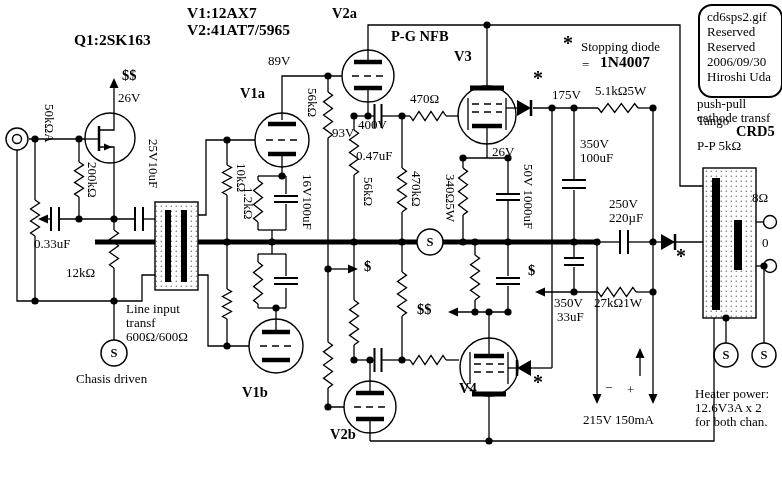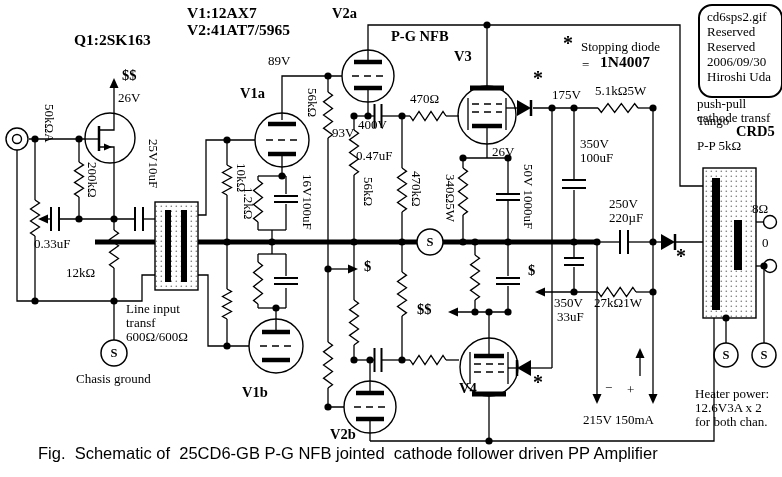--- a/index.html
+++ b/index.html
@@ -296,38 +296,38 @@
   <div class="lb" style="left:707px;top:25px">Reserved</div>
   <div class="lb" style="left:707px;top:40px">Reserved</div>
   <div class="lb" style="left:707px;top:55px">2006/09/30</div>
   <div class="lb" style="left:707px;top:70px">Hiroshi Uda</div>
 
   <div class="lb" style="left:697px;top:97px">push-pull</div>
   <div class="lb" style="left:697px;top:111px">cathode transf</div>
   <div class="lb" style="left:697px;top:114px">Tango</div>
   <div class="lb b" style="left:736px;top:124px">CRD5</div>
   <div class="lb" style="left:697px;top:139px">P-P 5kΩ</div>
-  <div class="lb" style="left:752px;top:202px">8Ω</div>
+  <div class="lb" style="left:752px;top:191px">8Ω</div>
   <div class="lb" style="left:762px;top:236px">0</div>
 
   <div class="lb" style="left:695px;top:387px">Heater power:</div>
   <div class="lb" style="left:695px;top:401px">12.6V3A x 2</div>
   <div class="lb" style="left:695px;top:415px">for both chan.</div>
 
   <div class="lb b" style="left:122px;top:68px">$$</div>
   <div class="lb" style="left:118px;top:91px">26V</div>
   <div class="lb v" style="left:42px;top:104px">50kΩA</div>
   <div class="lb v" style="left:85px;top:162px">200kΩ</div>
   <div class="lb" style="left:34px;top:237px">0.33uF</div>
   <div class="lb" style="left:66px;top:266px">12kΩ</div>
   <div class="lb v" style="left:146px;top:139px">25V10uF</div>
   <div class="lb" style="left:126px;top:302px">Line input</div>
   <div class="lb" style="left:126px;top:316px">transf</div>
   <div class="lb" style="left:126px;top:330px">600Ω/600Ω</div>
-  <div class="lb" style="left:76px;top:372px">Chasis ground</div>
+  <div class="lb" style="left:76px;top:372px">Chasis driven</div>
 
   <div class="lb" style="left:268px;top:54px">89V</div>
   <div class="lb v" style="left:305px;top:88px">56kΩ</div>
   <div class="lb" style="left:332px;top:126px">93V</div>
   <div class="lb v" style="left:234px;top:163px">10kΩ</div>
   <div class="lb v" style="left:241px;top:187px">1.2kΩ</div>
   <div class="lb v" style="left:300px;top:174px">16V100uF</div>
   <div class="lb" style="left:358px;top:118px">400V</div>
   <div class="lb" style="left:356px;top:149px">0.47uF</div>
   <div class="lb v" style="left:361px;top:177px">56kΩ</div>
@@ -355,14 +355,13 @@
 
   <div class="lb star" style="left:533px;top:71px">*</div>
   <div class="lb star" style="left:533px;top:375px">*</div>
   <div class="lb star" style="left:676px;top:249px">*</div>
 
   <div class="scirc" style="left:424px;top:235px">S</div>
   <div class="scirc" style="left:108px;top:346px">S</div>
   <div class="scirc" style="left:720px;top:348px">S</div>
   <div class="scirc" style="left:758px;top:348px">S</div>
 
-  <div class="lb cap" style="left:38px;top:446px">Fig.  Schematic of  25CD6-GB P-G NFB jointed  cathode follower driven PP Amplifier</div>
 </div>
 
 </body></html>

